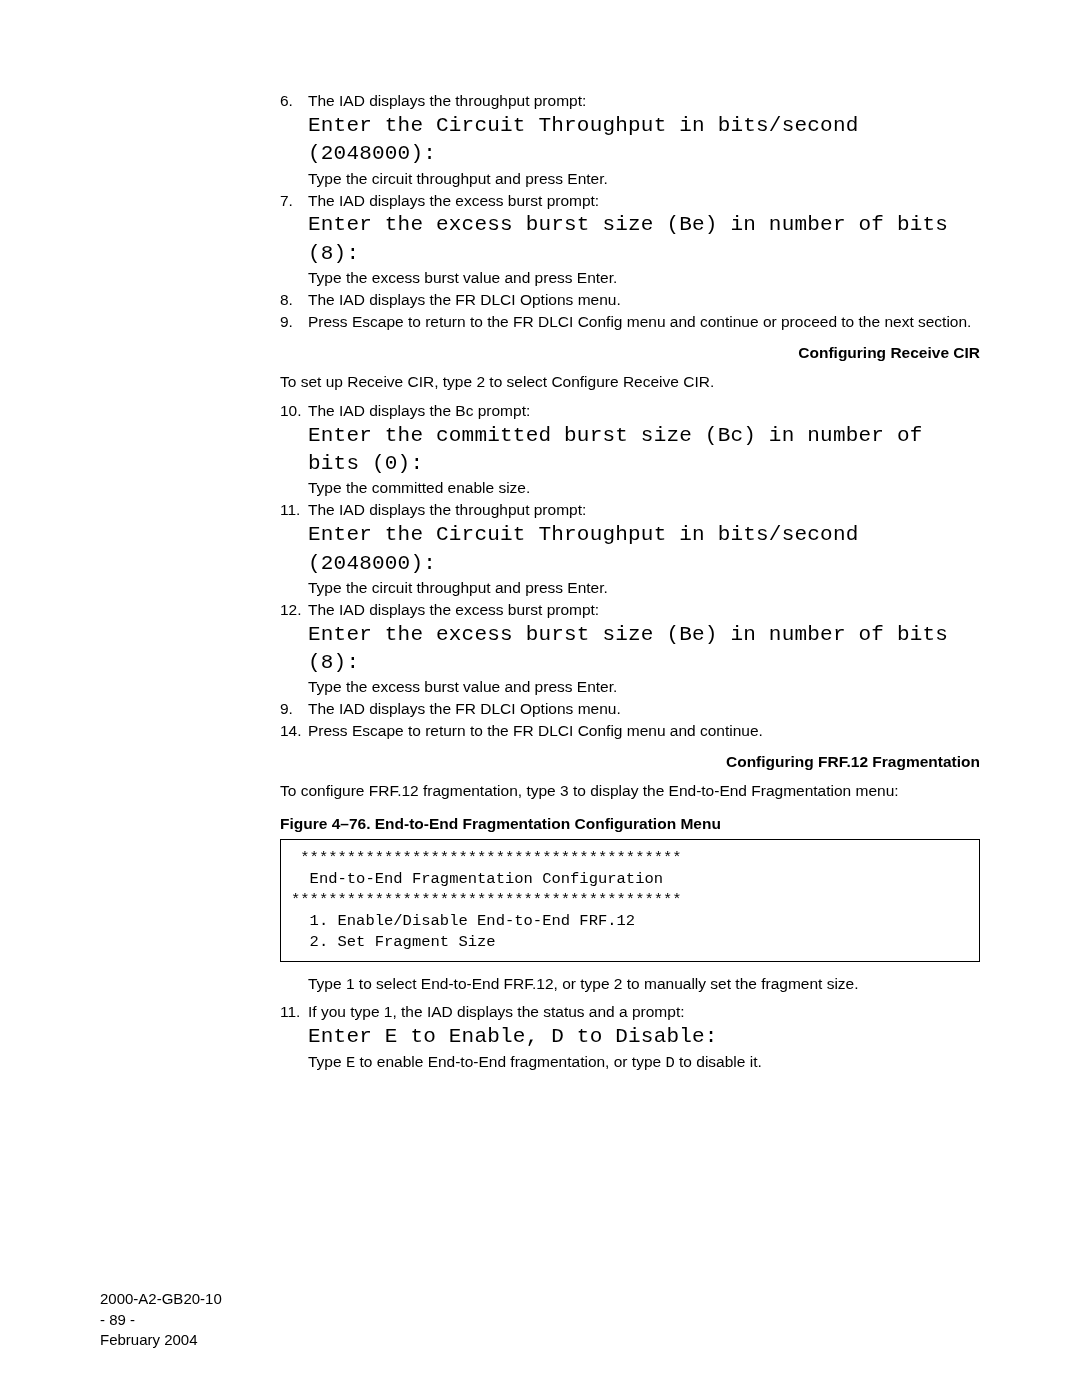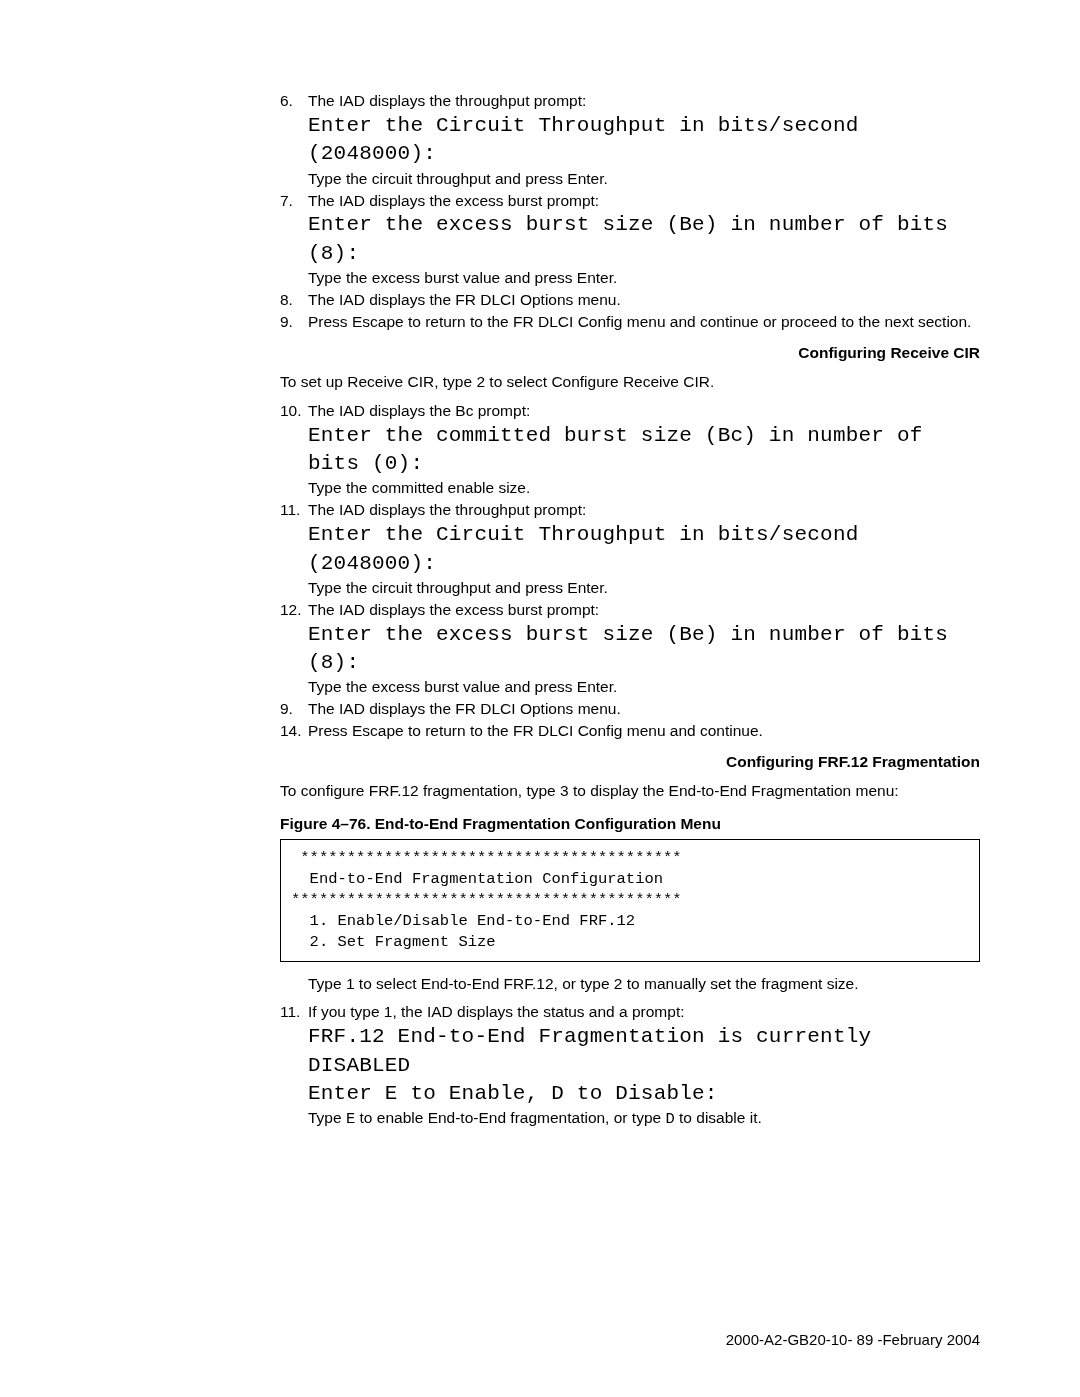--- a/index.html
+++ b/index.html
@@ -57,22 +57,23 @@
       font-size: 15.5px;
       white-space: pre;
       line-height: 1.35;
     }
     .footer {
       position: absolute;
       bottom: 47px;
       left: 100px;
       right: 100px;
       display: flex;
-      justify-content: flex-end;
+      justify-content: flex-start;
       font-size: 15px;
+      flex-direction: column;
     }
     .inline-mono {
       font-family: "Courier New", Courier, monospace;
     }
     .indent-after {
       padding-left: 28px;
     }
   </style>
 </head>
 <body>
@@ -165,21 +166,20 @@
 ******************************************
   1. Enable/Disable End-to-End FRF.12
   2. Set Fragment Size</div>
 
     <div class="para indent-after">Type 1 to select End-to-End FRF.12, or type 2 to manually set the fragment size.</div>
 
     <div class="ol-item">
       <div class="ol-num">11.</div>
       <div class="ol-body">
         <div>If you type 1, the IAD displays the status and a prompt:</div>
-        <div class="mono">FRF.12 End-to-End Fragmentation is currently DISABLED</div>
         <div class="mono">Enter E to Enable, D to Disable:</div>
         <div>
           <span>Type </span><span class="inline-mono">E</span><span> to enable End-to-End fragmentation, or type </span><span class="inline-mono">D</span><span> to disable it.</span>
         </div>
       </div>
     </div>
 
   </div>
 
   <div class="footer">

